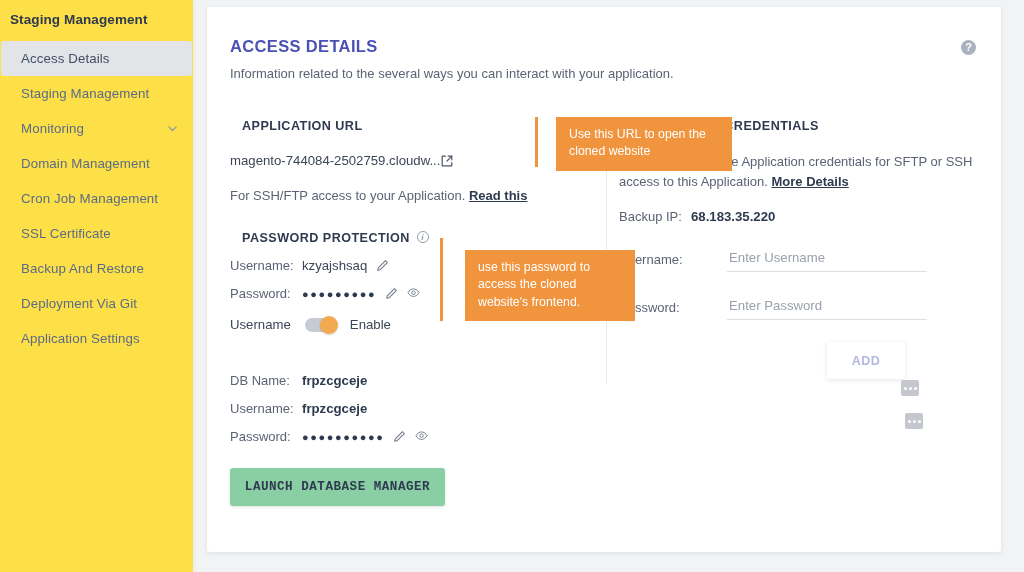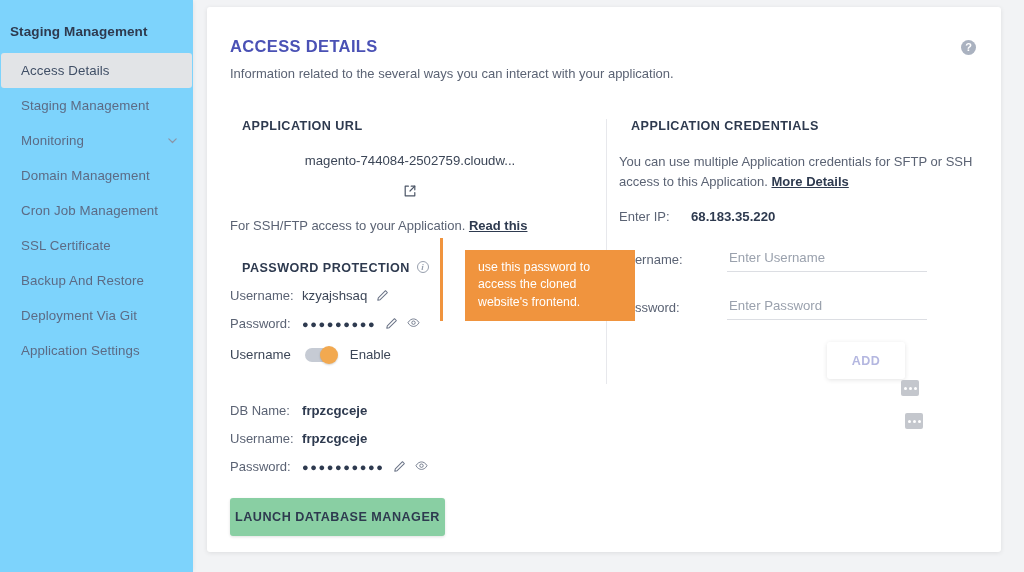--- a/index.html
+++ b/index.html
@@ -8,23 +8,23 @@
     background: #f2f3f5;
     font-family: "Liberation Sans", sans-serif;
     overflow: hidden;
   }
   .app { position: relative; width: 1024px; height: 572px; }
 
   
   .sidebar {
     position: absolute; left: 0; top: 0;
     width: 193px; height: 572px;
-    background: #7dd3fc;
+    background: #fde047;
     box-shadow: 2px 0 4px -1px rgba(0,0,0,0.06);
-    padding-top: 24px;
+    padding-top: 12px;
   }
   .sidebar-title {
     font-size: 13.5px; font-weight: bold; color: #2e3a4f;
     padding: 0 12px 0 10px; margin-bottom: 14px; letter-spacing: .1px;
   }
   .nav-item {
     height: 35px; display: flex; align-items: center;
     padding: 0 14px 0 20px; font-size: 13.3px; color: #5c6b85;
     letter-spacing: .1px; cursor: pointer; justify-content: space-between;
     border-radius: 3px; margin: 0 1px;
@@ -72,23 +72,22 @@
   }
   .info-icon {
     width: 12px; height: 12px; border-radius: 50%;
     border: 1.2px solid #98a0ae; color: #98a0ae;
     font-size: 9px; font-style: italic; font-family: "Liberation Serif", serif;
     display: flex; align-items: center; justify-content: center;
     line-height: 1; cursor: pointer;
   }
 
   .url-row {
-    display: flex; align-items: center; gap: 16px;
+    display: flex; align-items: center; gap: 0;
     margin-top: 20px;
-    flex-direction: column;
   }
   .url-text { font-size: 13.2px; color: #3c4657; }
   .ext-icon { width: 14px; height: 14px; cursor: pointer; }
   .ext-icon svg { display: block; }
 
   .ssh-line { margin-top: 20px; font-size: 13px; color: #5b6374; }
   .ssh-line a { color: #2e3a4f; font-weight: bold; text-decoration: underline; cursor: pointer; }
 
   
   .frow { display: flex; align-items: center; margin-top: 13px; }
@@ -108,21 +107,21 @@
   .switch .knob {
     position: absolute; right: -2px; top: -2px;
     width: 18px; height: 18px; border-radius: 50%; background: #f2a950;
     box-shadow: 0 1px 2px rgba(0,0,0,0.18);
   }
 
   .launch-btn {
     margin-top: 24px; width: 215px; height: 38px;
     background: #89cfa3; border: none; border-radius: 3px;
     color: #2e3a4f; font-size: 12.6px; font-weight: bold; letter-spacing: .5px;
-    font-family: Liberation Sans, sans-serif;
+    font-family: Liberation Mono, monospace;
     cursor: pointer; box-shadow: 0 1px 3px rgba(0,0,0,0.12);
   }
 
   
   .creds-desc { margin-top: 19px; font-size: 13px; color: #5b6374; line-height: 1.5; width: 372px;}
   .creds-desc a { color: #2e3a4f; font-weight: bold; text-decoration: underline; cursor: pointer; }
 
   .input-row { display: flex; align-items: center; margin-top: 22px; }
   .input-row .flabel { width: 108px; }
   .under-input {
@@ -312,21 +311,21 @@
       <div class="sec-head">
         <span>APPLICATION CREDENTIALS</span>
       </div>
 
       <div class="creds-desc">
         <span>You can use multiple Application credentials for SFTP or SSH access to this Application.</span>
         <a>More Details</a>
       </div>
 
       <div class="frow" style="margin-top:18px">
-        <span class="flabel" style="width:72px">Enter IP:</span>
+        <span class="flabel" style="width:72px">Backup IP:</span>
         <span class="fvalue">68.183.35.220</span>
       </div>
 
       <div class="input-row">
         <span class="flabel">Username:</span>
         <input class="under-input" type="text" placeholder="Enter Username" style="">
       </div>
 
       <div class="input-row">
         <span class="flabel">Password:</span>
@@ -341,19 +340,23 @@
         <i></i>
         <i></i>
     </div>
     <div class="kebab" style="left:698px; top:406px;">
       <i></i>
         <i></i>
         <i></i>
     </div>
   </div>
 
+  <div class="callout" id="callout-url">
+    <div class="bar"></div>
+    <div class="bubble">Use this URL to open the cloned website</div>
+  </div>
 
   <div class="callout" id="callout-pass">
     <div class="bar"></div>
     <div class="bubble">use this password to access the cloned website's frontend.</div>
   </div>
 
 </div>
 
 </body></html>

